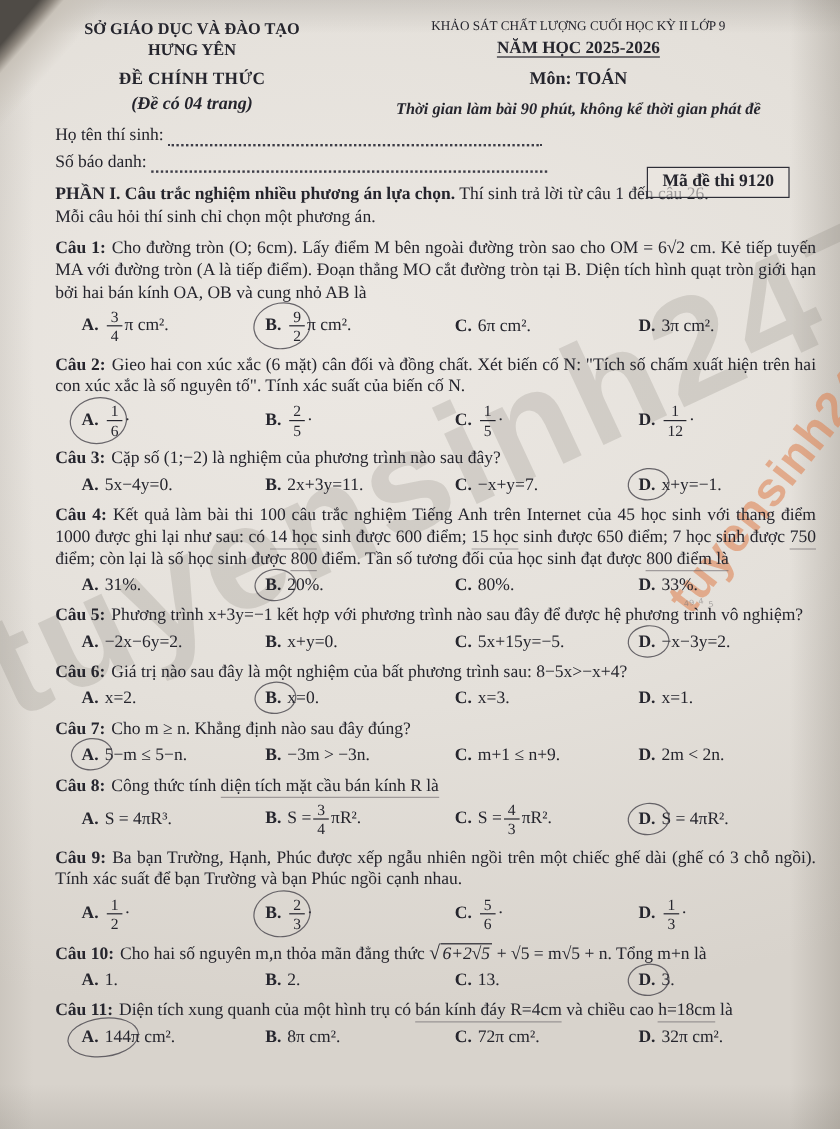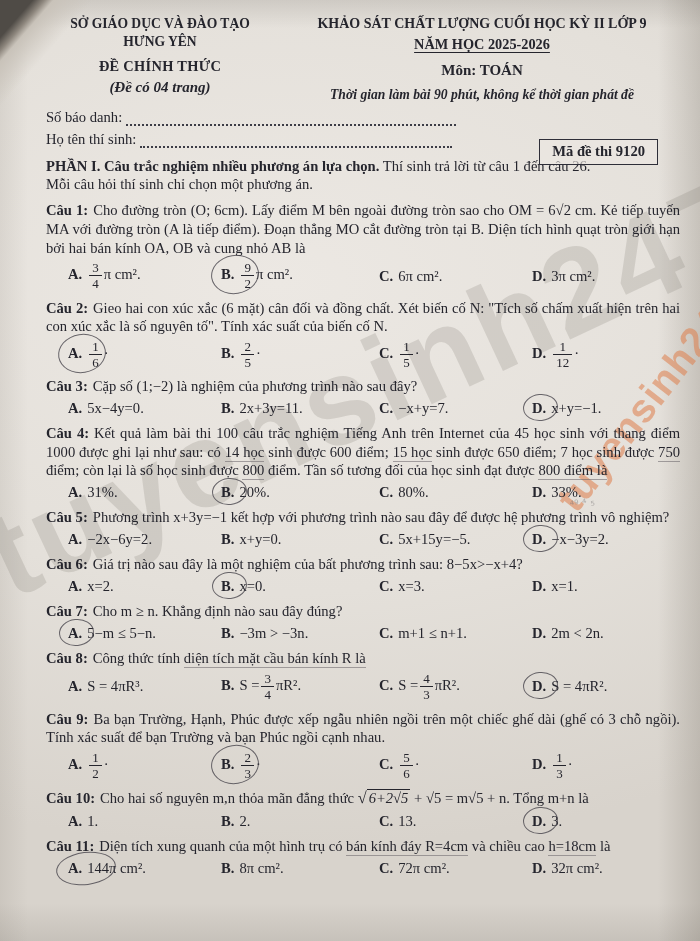--- a/index.html
+++ b/index.html
@@ -23,21 +23,21 @@
   .wm-orange{left:548px; top:492px; font-size:40px; letter-spacing:1px;
     color:rgba(222,126,74,.55); transform:rotate(-52deg); transform-origin:0 0;}
   .content{position:relative; padding:15px 16px 0 46px;}
   .hdr{display:flex;}
   .hdr-left{width:228px; text-align:center; line-height:1.3;}
   .hdr-left .l1{font-weight:bold; font-size:13.6px;}
   .hdr-left .l2{font-weight:bold; font-size:13.6px; text-underline-offset:3px;}
   .hdr-left .l3{font-weight:bold; font-size:14.4px; margin-top:7px; letter-spacing:.3px;}
   .hdr-left .l4{font-weight:bold; font-style:italic; font-size:15px; margin-top:2px;}
   .hdr-right{flex:1; text-align:center; line-height:1.3; padding-left:6px;}
-  .hdr-right .t1{font-weight:bold; font-size:14px;}
+  .hdr-right .t1{font-weight:normal; font-size:11px;}
   .hdr-right .t2{font-weight:bold; font-size:14.3px; text-decoration:underline; text-underline-offset:3px; margin-top:2px;}
   .hdr-right .t3{font-weight:bold; font-size:15px; margin-top:7px;}
   .hdr-right .t4{font-weight:bold; font-style:italic; font-size:13.6px; margin-top:6px;}
   .stu{display:flex; align-items:flex-end; font-size:14.6px; margin-top:5px; line-height:1.15;}
   .dotline{border-bottom:2px dotted #3c3c46; height:12px; margin-left:4px;}
   .code-box{
     position:absolute; right:42px; top:139px; border:1.5px solid #2e2e38;
     padding:3px 12px 4px; font-weight:bold; font-size:14.6px; background:rgba(236,232,227,.6);
   }
   .sect{font-size:14.6px; margin-top:9px; line-height:1.3;}
@@ -87,26 +87,26 @@
       </div>
       <div class="hdr-right">
         <div class="t1">KHẢO SÁT CHẤT LƯỢNG CUỐI HỌC KỲ II LỚP 9</div>
         <div class="t2">NĂM HỌC 2025-2026</div>
         <div class="t3">Môn: TOÁN</div>
         <div class="t4">Thời gian làm bài 90 phút, không kể thời gian phát đề</div>
       </div>
     </div>
 
     <div class="stu">
+      <span>Họ tên thí sinh:</span>
+      <span class="dotline" style="width:312px;"></span>
+    </div>
+    <div class="stu">
       <span>Số báo danh:</span>
       <span class="dotline" style="width:330px;"></span>
-    </div>
-    <div class="stu">
-      <span>Họ tên thí sinh:</span>
-      <span class="dotline" style="width:312px;"></span>
     </div>
 
     <div class="code-box">Mã đề thi 9120</div>
 
     <div class="sect">
       <span class="b">PHẦN I. Câu trắc nghiệm nhiều phương án lựa chọn.</span><span> Thí sinh trả lời từ câu 1 đến câu 26.</span><br>
       <span>Mỗi câu hỏi thí sinh chỉ chọn một phương án.</span>
     </div>
 
     <div class="qwrap">
@@ -180,21 +180,21 @@
             <div class="opt circled"><span class="key">B.</span><span><span class="math">x=0</span>.</span></div>
             <div class="opt"><span class="key">C.</span><span><span class="math">x=3</span>.</span></div>
             <div class="opt"><span class="key">D.</span><span><span class="math">x=1</span>.</span></div>
           </div>
         </div>
         <div class="q">
           <div class="qtext"><span class="qlabel">Câu 7:</span>Cho <span class="math">m ≥ n</span>. Khẳng định nào sau đây đúng?</div>
           <div class="opts">
             <div class="opt circled"><span class="key">A.</span><span><span class="math">5−m ≤ 5−n</span>.</span></div>
             <div class="opt"><span class="key">B.</span><span><span class="math">−3m &gt; −3n</span>.</span></div>
-            <div class="opt"><span class="key">C.</span><span><span class="math">m+1 ≤ n+1</span>.</span></div>
+            <div class="opt"><span class="key">C.</span><span><span class="math">m+1 ≤ n+9</span>.</span></div>
             <div class="opt"><span class="key">D.</span><span><span class="math">2m &lt; 2n</span>.</span></div>
           </div>
         </div>
         <div class="q">
           <div class="qtext"><span class="qlabel">Câu 8:</span>Công thức tính <span class="pu">diện tích mặt cầu bán kính R là</span></div>
           <div class="opts">
             <div class="opt"><span class="key">A.</span><span><span class="math">S = 4πR³</span>.</span></div>
             <div class="opt"><span class="key">B.</span><span><span class="math">S =</span><span class="frac">
                   <span class="fnum">3</span>
                   <span class="fden">4</span>

